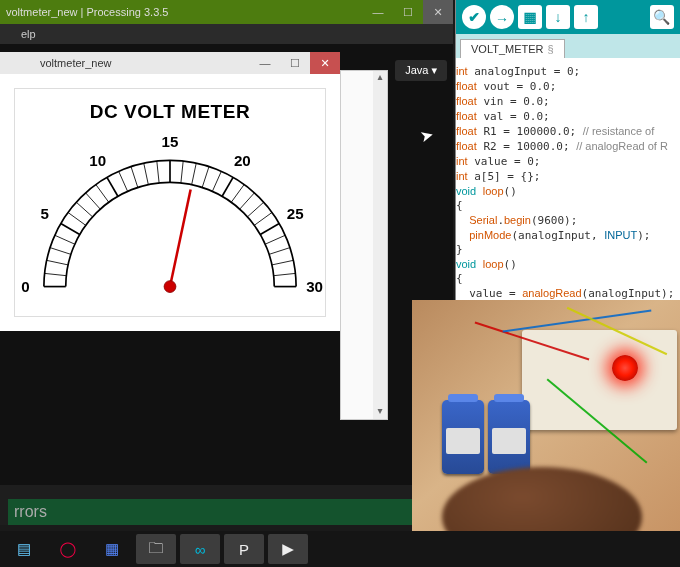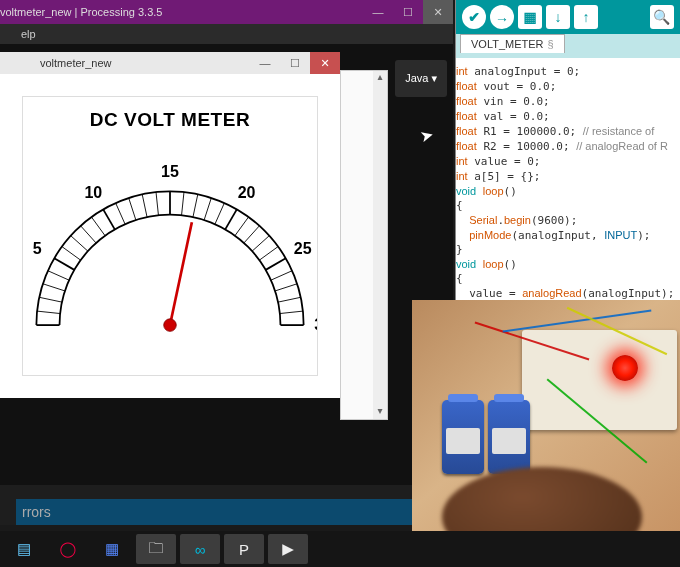--- a/index.html
+++ b/index.html
@@ -1,46 +1,46 @@
 <!DOCTYPE html>
 <html><head>
 <meta charset="utf-8">
 <style>
   *{box-sizing:border-box;margin:0;padding:0;font-family:Arial,Helvetica,sans-serif}
   body{width:680px;height:567px;background:#1a1a1a;overflow:hidden;position:relative}
   
   .proc-outer{position:absolute;left:0;top:0;width:453px;height:525px;background:#1e1e1e}
-  .proc-outer-title{height:24px;background:#701a75;display:flex;align-items:center;color:#ddd;font-size:11px;}
+  .proc-outer-title{height:24px;background:#4d7c0f;display:flex;align-items:center;color:#ddd;font-size:11px;padding-left:6px}
   .proc-outer-title .spacer{flex:1}
   .winbtns{display:flex}
   .winbtn{width:30px;height:24px;display:flex;align-items:center;justify-content:center;color:#ccc;font-size:11px}
   .winbtn.close{background:#5a5a5a}
   .menu{height:20px;background:#2b2b2b;color:#ccc;font-size:11px;padding-left:21px;line-height:20px}
-  .toolbar-java{position:absolute;right:6px;top:60px;background:#2b2b2b;color:#fff;font-size:11px;padding:12px 10px;border-radius:3px}
+  .toolbar-java{position:absolute;right:6px;top:60px;background:#2b2b2b;color:#fff;font-size:11px;padding:4px 10px;border-radius:3px}
   .proc-dark{background:#111;position:absolute;left:0;top:44px;right:0;bottom:40px}
   
   .volt-win{position:absolute;left:0;top:52px;width:340px;background:#ffffff}
   .volt-title{height:22px;background:#e9e9e9;display:flex;align-items:center;font-size:11px;color:#333;padding-left:40px;position:relative}
   .volt-title .spacer{flex:1}
   .volt-title .winbtn{height:22px;color:#555}
   .volt-title .winbtn.close{background:#c75050;color:#fff}
-  .volt-canvas{background:#fff;height:280px;border:1px solid #ddd;margin:22px;position:relative}
+  .volt-canvas{background:#fff;height:229px;border:1px solid #ddd;margin:14px;position:relative}
   
   .side-panel{position:absolute;left:340px;top:70px;width:48px;height:350px;background:#fafafa;border:1px solid #ccc}
   .side-panel .sb{position:absolute;right:0;top:0;width:14px;bottom:0;background:#eee;display:flex;flex-direction:column;align-items:center}
   .side-panel .sb .arr{height:14px;font-size:10px;color:#666}
   
-  .errors{position:absolute;left:16px;bottom:0;width:452px;height:26px;background:#0c4a6e;color:#aaa;font-size:14px;display:flex;align-items:center;padding-left:6px}
+  .errors{position:absolute;left:8px;bottom:0;width:452px;height:26px;background:#14532d;color:#aaa;font-size:16px;display:flex;align-items:center;padding-left:6px}
   
   .ard{position:absolute;left:455px;top:0;right:0;height:300px;background:#fff;border-left:1px solid #888}
   .ard-bar{height:34px;background:#00979d;display:flex;align-items:center;padding:0 6px;gap:4px}
   .ard-ico{width:24px;height:24px;border-radius:12px;background:#fff;color:#00979d;display:flex;align-items:center;justify-content:center;font-size:14px;font-weight:bold}
   .ard-ico.sq{border-radius:3px}
   .ard-bar .spacer{flex:1}
-  .ard-tabs{height:24px;background:#bfe6e8;display:flex;align-items:flex-start;padding-left:4px}
+  .ard-tabs{height:24px;background:#bfe6e8;display:flex;align-items:flex-end;padding-left:4px}
   .ard-tab{background:#fff;border:1px solid #aaa;border-bottom:none;padding:3px 10px;font-size:11px;color:#333;position:relative}
   .ard-tab::after{content:"§";margin-left:4px;color:#999}
   .ard-code{padding:6px 0;font-family:Consolas,Menlo,monospace;font-size:11px;line-height:14px;color:#333;white-space:pre}
   .kw-type{color:#d35400}
   .kw-mod{color:#00979d}
   .kw-fn{color:#d35400}
   .kw-const{color:#006699}
   .cm{color:#888}
   
   .cursor{position:absolute;left:420px;top:126px;color:#fff;font-size:16px;transform:rotate(-15deg)}

